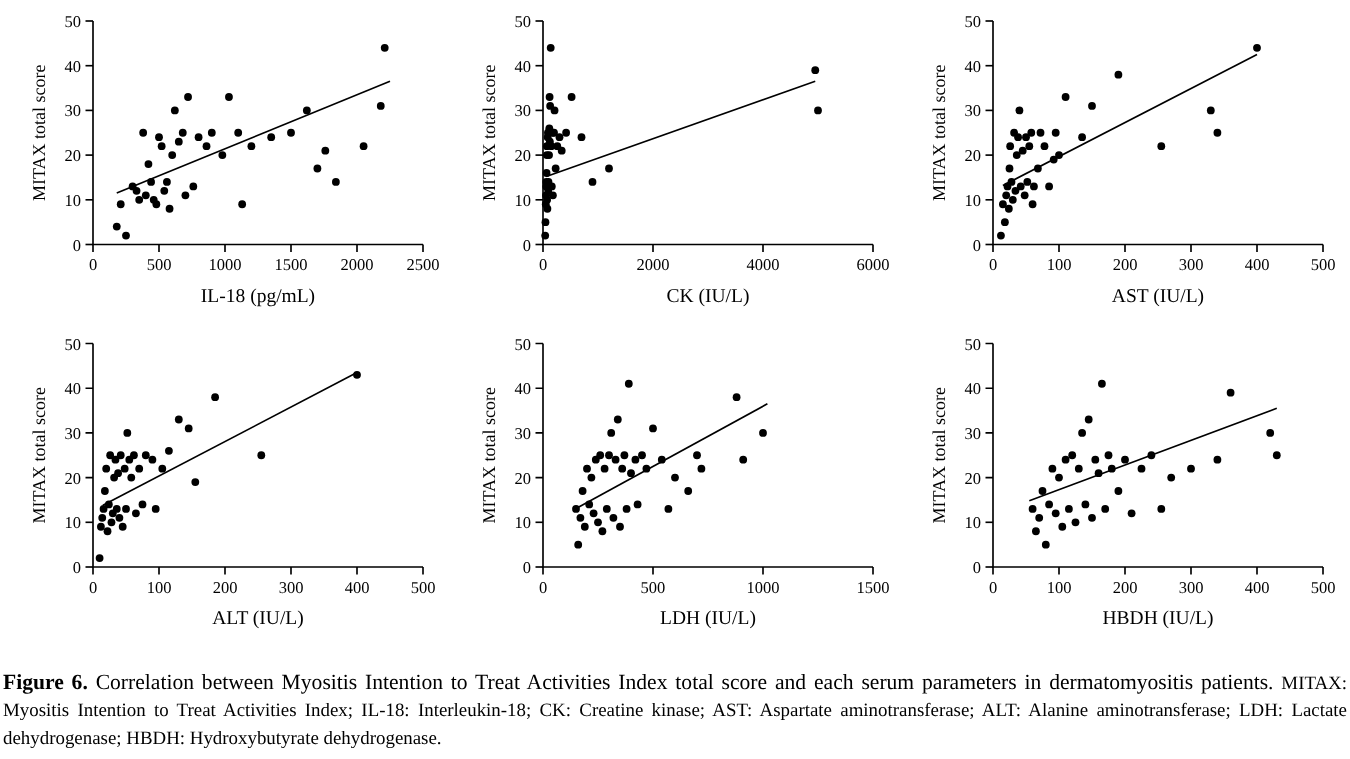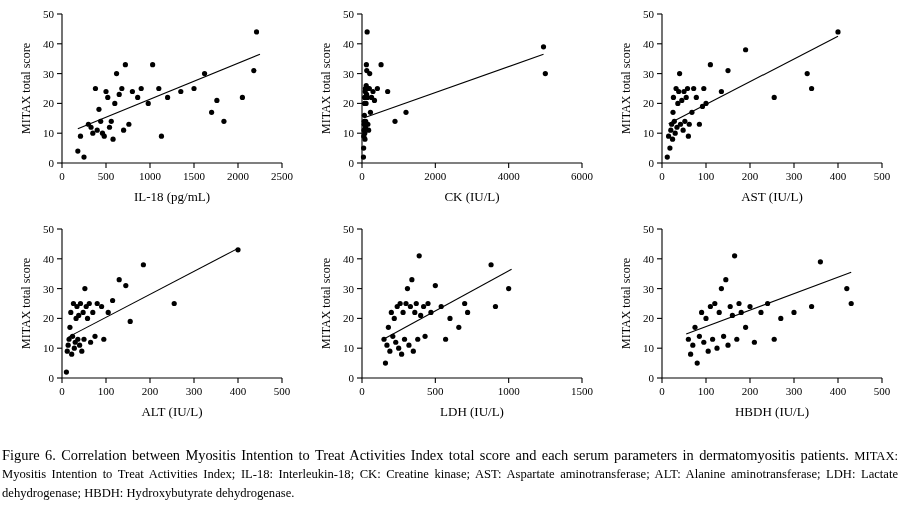--- a/index.html
+++ b/index.html
@@ -72,21 +72,21 @@
     left: 2px;
     top: 446px;
     width: 896px;
     font-family: "Liberation Serif", serif;
     font-size: 14.4px;
     line-height: 1.28;
     text-align: justify;
     color: #000000;
   }
   .caption b {
-    font-weight: normal;
+    font-weight: bold;
   }
   .caption .small {
     font-size: 12.6px;
   }
 </style>
 </head>
 <body>
 
 <div id="page">
 

